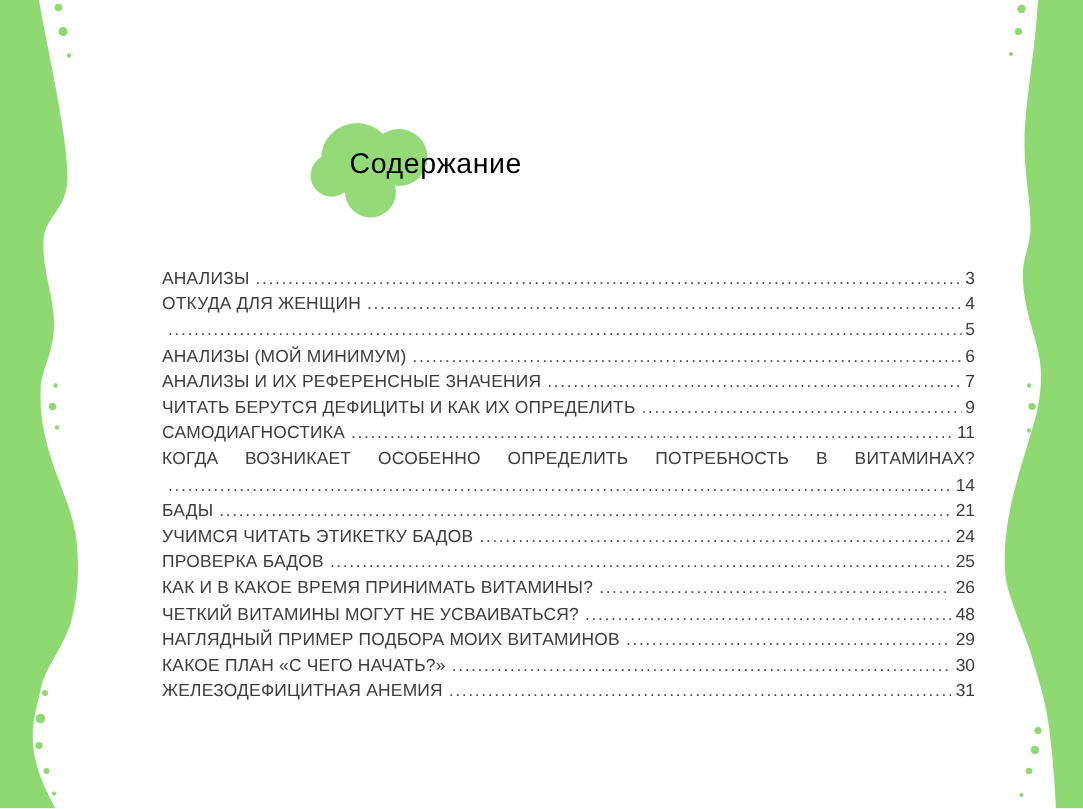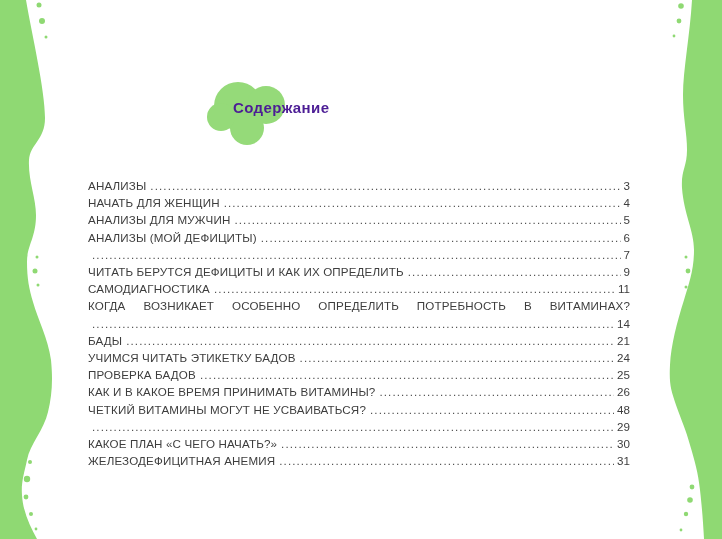--- a/index.html
+++ b/index.html
@@ -17,29 +17,29 @@
     width: 722px; height: 539px;
     pointer-events: none;
   }
   .title-wrap {
     position: absolute;
     left: 233px;
     top: 99px;
     z-index: 2;
   }
   .doc-title {
-    font-size: 15px;
-    font-weight: bold;
-    color: #4c1d95;
+    font-size: 19px;
+    font-weight: normal;
+    color: #000000;
     letter-spacing: 0.4px;
     white-space: nowrap;
   }
   .toc {
     position: absolute;
-    left: 88px;
+    left: 108px;
     top: 177px;
     width: 542px;
     z-index: 2;
     font-size: 11.6px;
     line-height: 17.2px;
     color: #3d3d3d;
   }
   .toc-entry {
     display: flex;
     flex-wrap: wrap;
@@ -145,38 +145,38 @@
   </div>
 
   <div class="toc">
     <div class="toc-entry">
       <span class="toc-title">АНАЛИЗЫ</span>
       <span class="toc-dots"></span>
       <span class="toc-page">3</span>
     </div>
 
     <div class="toc-entry">
-      <span class="toc-title">НАЧАТЬ ДЛЯ ЖЕНЩИН</span>
+      <span class="toc-title">ОТКУДА ДЛЯ ЖЕНЩИН</span>
       <span class="toc-dots"></span>
       <span class="toc-page">4</span>
     </div>
 
     <div class="toc-entry">
-      <span class="toc-title">АНАЛИЗЫ ДЛЯ МУЖЧИН</span>
       <span class="toc-dots"></span>
       <span class="toc-page">5</span>
     </div>
 
     <div class="toc-entry">
-      <span class="toc-title">АНАЛИЗЫ (МОЙ ДЕФИЦИТЫ)</span>
+      <span class="toc-title">АНАЛИЗЫ (МОЙ МИНИМУМ)</span>
       <span class="toc-dots"></span>
       <span class="toc-page">6</span>
     </div>
 
     <div class="toc-entry">
+      <span class="toc-title">АНАЛИЗЫ И ИХ РЕФЕРЕНСНЫЕ ЗНАЧЕНИЯ</span>
       <span class="toc-dots"></span>
       <span class="toc-page">7</span>
     </div>
 
     <div class="toc-entry">
       <span class="toc-title">ЧИТАТЬ БЕРУТСЯ ДЕФИЦИТЫ И КАК ИХ ОПРЕДЕЛИТЬ</span>
       <span class="toc-dots"></span>
       <span class="toc-page">9</span>
     </div>
 
@@ -216,20 +216,21 @@
       <span class="toc-page">26</span>
     </div>
 
     <div class="toc-entry">
       <span class="toc-title">ЧЕТКИЙ ВИТАМИНЫ МОГУТ НЕ УСВАИВАТЬСЯ?</span>
       <span class="toc-dots"></span>
       <span class="toc-page">48</span>
     </div>
 
     <div class="toc-entry">
+      <span class="toc-title">НАГЛЯДНЫЙ ПРИМЕР ПОДБОРА МОИХ ВИТАМИНОВ</span>
       <span class="toc-dots"></span>
       <span class="toc-page">29</span>
     </div>
 
     <div class="toc-entry">
       <span class="toc-title">КАКОЕ ПЛАН «С ЧЕГО НАЧАТЬ?»</span>
       <span class="toc-dots"></span>
       <span class="toc-page">30</span>
     </div>
 

